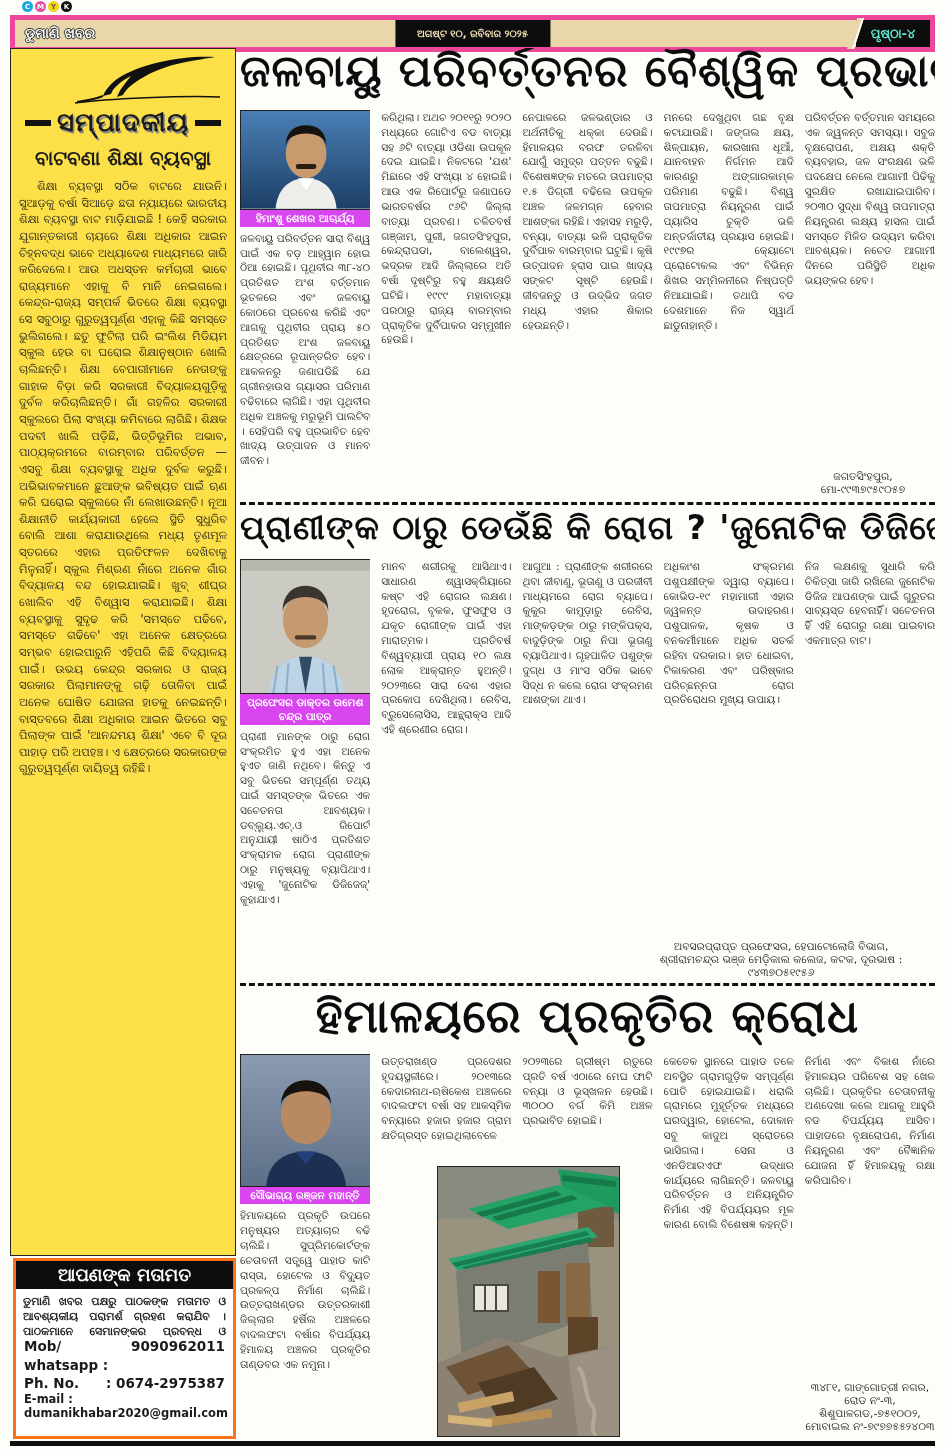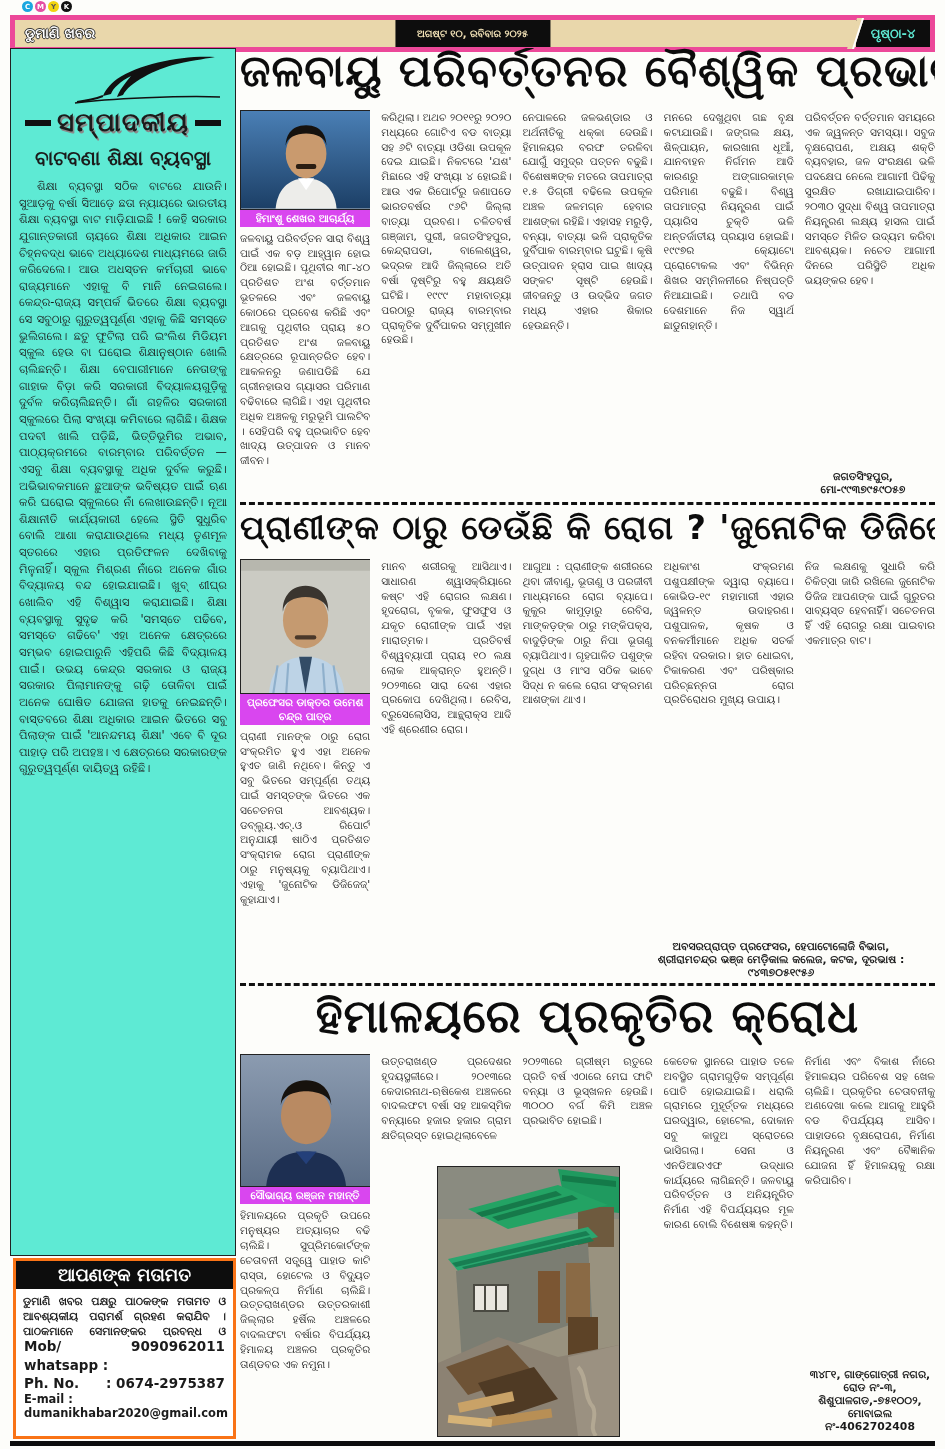--- a/index.html
+++ b/index.html
@@ -23,21 +23,21 @@
        background:#0d0d0d;color:#f1e1b6;font-weight:bold;font-size:10px;
        display:flex;align-items:center;padding:0 22px;}
   .hdr .pagebox{position:absolute;right:0;top:0;bottom:0;width:74px;background:#0d0d0d;
        color:#5eead4;font-weight:bold;font-size:13px;display:flex;align-items:center;
        justify-content:center;}
   .hdr .pagebox::before{content:"";position:absolute;left:-4px;top:-2px;bottom:-2px;width:5px;
        background:#e9d7ab;transform:skewX(-18deg);border-right:2px solid #fff;}
 
   
   .edcol{position:absolute;left:10px;top:48px;width:224px;height:1206px;
-         border:1.5px solid #222;background:#5eead4;display:flex;flex-direction:column;}
+         border:1.5px solid #222;background:#fde047;display:flex;flex-direction:column;}
   .quill{align-self:flex-end;margin:4px 10px 0 0;}
   .edmast{display:flex;align-items:center;justify-content:center;gap:6px;margin-top:2px;}
   .edmast .bar{width:26px;height:6px;background:#111;}
   .edmast .txt{font-size:26px;font-weight:800;letter-spacing:1px;
                text-shadow:1.5px 1.5px 0 #8a8a8a;}
   .edhead{text-align:center;font-size:20px;font-weight:800;margin-top:8px;white-space:nowrap;overflow:hidden;}
   .edbody{flex:1;margin:8px 8px 6px 8px;font-size:11.4px;line-height:1.46;
           text-align:justify;overflow:hidden;text-indent:18px;}
 
   
@@ -61,21 +61,21 @@
   .hl3{font-size:46px;height:56px;margin-top:6px;}
   .cols{display:flex;gap:11px;position:relative;margin-top:6px;}
   .col{flex:1;min-width:0;font-size:10.6px;line-height:1.4;text-align:justify;
        overflow:hidden;display:flex;flex-direction:column;}
   .coltext{flex:1;overflow:hidden;}
   .c1h{height:388px;} .c2h{height:420px;} .c3h{height:381px;}
   .figure{width:100%;margin-bottom:4px;}
   .figure .ph{width:100%;display:block;border:1px solid #222;}
   .figcap{background:#d946ef;color:#fff;font-weight:bold;font-size:10.5px;
           text-align:center;padding:2px 1px;line-height:1.25;}
-  .sig{font-weight:700;font-size:10.8px;text-align:center;}
+  .sig{font-weight:400;font-size:10.8px;text-align:center;}
   .sig-a1{position:absolute;right:2px;bottom:2px;width:140px;}
   .sig-a2{position:absolute;right:16px;bottom:0;width:276px;background:#fdfdfa;}
   .sig-a3{position:absolute;right:0;bottom:2px;width:130px;background:#fdfdfa;}
   .dashsep{border-top:3px dashed #111;margin-top:4px;}
 
   .slidephoto{position:absolute;left:197px;top:112px;width:181px;height:269px;
               border:1px solid #222;background:#9a9484;}
 
   
   .botrule{position:absolute;left:10px;right:10px;top:1441px;height:5px;background:#0d0d0d;}
@@ -260,20 +260,20 @@
           <rect x="130" y="150" width="30" height="48" fill="#5d4327"></rect>
           <polygon points="0,196 60,170 120,190 181,178 181,269 0,269" fill="#8c8273"></polygon>
           <polygon points="8,200 70,178 96,206 30,228" fill="#6e5336"></polygon>
           <polygon points="40,216 96,200 120,232 60,252" fill="#4f3a24"></polygon>
           <rect x="20" y="230" width="56" height="10" fill="#c9a267" transform="rotate(-12 48 235)"></rect>
           <rect x="50" y="246" width="64" height="9" fill="#b88f55" transform="rotate(-8 82 250)"></rect>
           <rect x="10" y="250" width="44" height="8" fill="#d6b377" transform="rotate(6 32 254)"></rect>
           <polygon points="130,190 181,178 181,269 140,269" fill="#9b9181"></polygon>
           <path d="M140 200 C150 210 145 230 155 240 C160 250 150 260 158 269" stroke="#b3a893" stroke-width="4" fill="none"></path>
         </svg>
-        <div class="sig sig-a3">୩୪୮୧, ଗାଙ୍ଗୋତ୍ରୀ ନଗର, ରୋଡ ନଂ-୩, ଶିଶୁପାଳଗଡ,-୭୫୧୦୦୨, ମୋବାଇଲ ନଂ-4062702408</div>
+        <div class="sig sig-a3">୩୪୮୧, ଗାଙ୍ଗୋତ୍ରୀ ନଗର, ରୋଡ ନଂ-୩, ଶିଶୁପାଳଗଡ,-୭୫୧୦୦୨, ମୋବାଇଲ ନଂ-୭୯୭୭୫୫୨୪୦୩</div>
       </div>
     </div>
 
   </div>
 
   <div class="botrule"></div>
 </div>
 
 </body></html>

